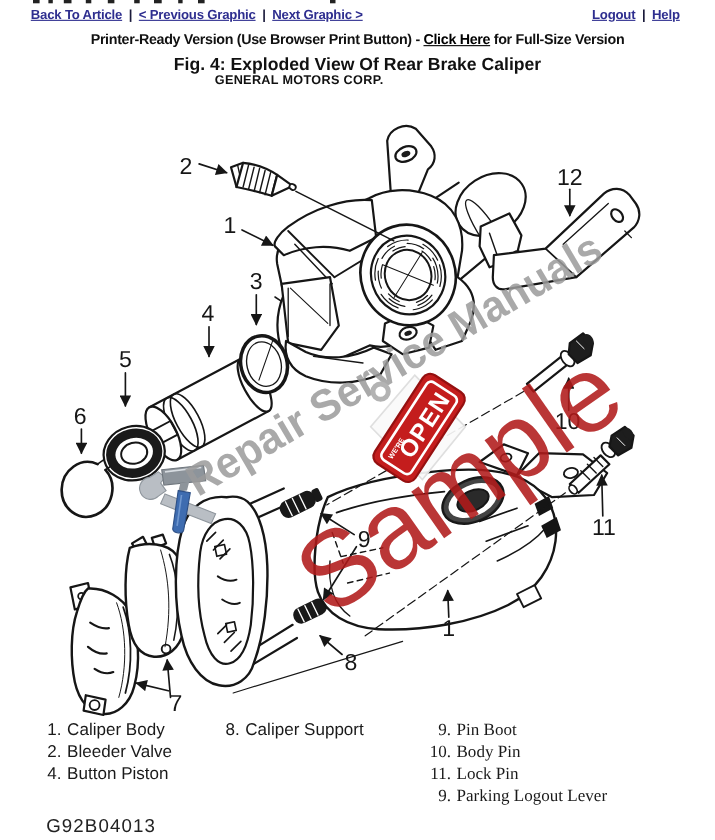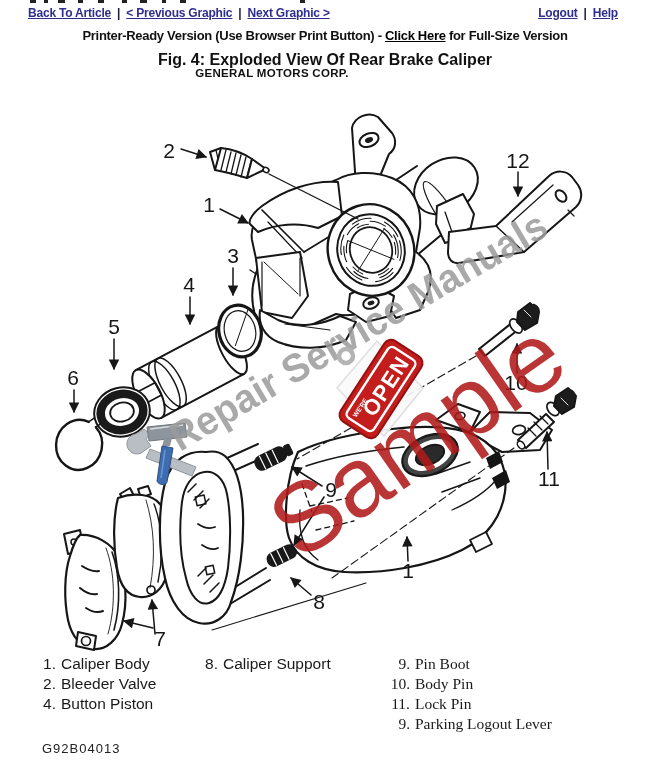--- a/index.html
+++ b/index.html
@@ -20,21 +20,21 @@
   .company{position:absolute;top:67px;left:0;width:544px;text-align:center;
            font-size:11.5px;font-weight:bold;letter-spacing:0.3px;}
   
   .parts{position:absolute;top:654px;left:0;width:650px;font-size:15.5px;color:#1a1a1a;}
   .pcol{position:absolute;top:0;}
   .pcol-1{left:34px;}  .pcol-2{left:196px;}  .pcol-3{left:382px;font-family:Liberation Serif, serif;}
   .prow{height:20px;line-height:20px;white-space:nowrap;}
   .pnum{display:inline-block;text-align:right;margin-right:5px;}
   .pcol-1 .pnum,.pcol-2 .pnum{width:22px;}
   .pcol-3 .pnum{width:28px;}
-  .figcode{position:absolute;top:741px;left:42px;font-size:13px;letter-spacing:1px;color:#222;}
+  .figcode{position:absolute;top:741px;left:42px;font-size:17px;letter-spacing:1px;color:#222;}
   text{font-family:"Liberation Sans",sans-serif;}
 </style>
 </head>
 <body>
 
 <div class="page">
 
 <svg class="diagram-svg" width="650" height="764" viewBox="0 0 650 764">
   <defs>
     <marker id="ah" viewBox="0 0 10 10" refX="9" refY="5" markerWidth="9" markerHeight="7" orient="auto-start-reverse">

